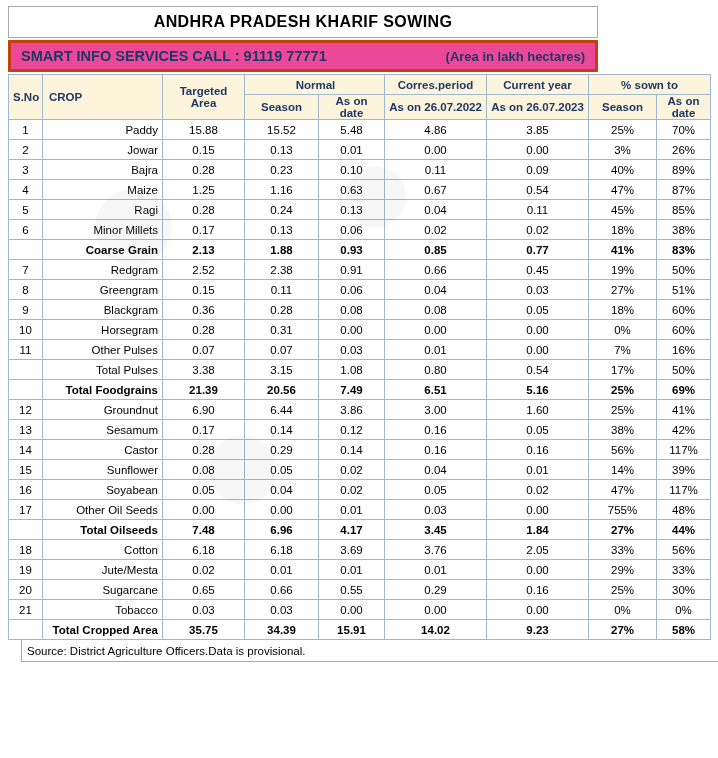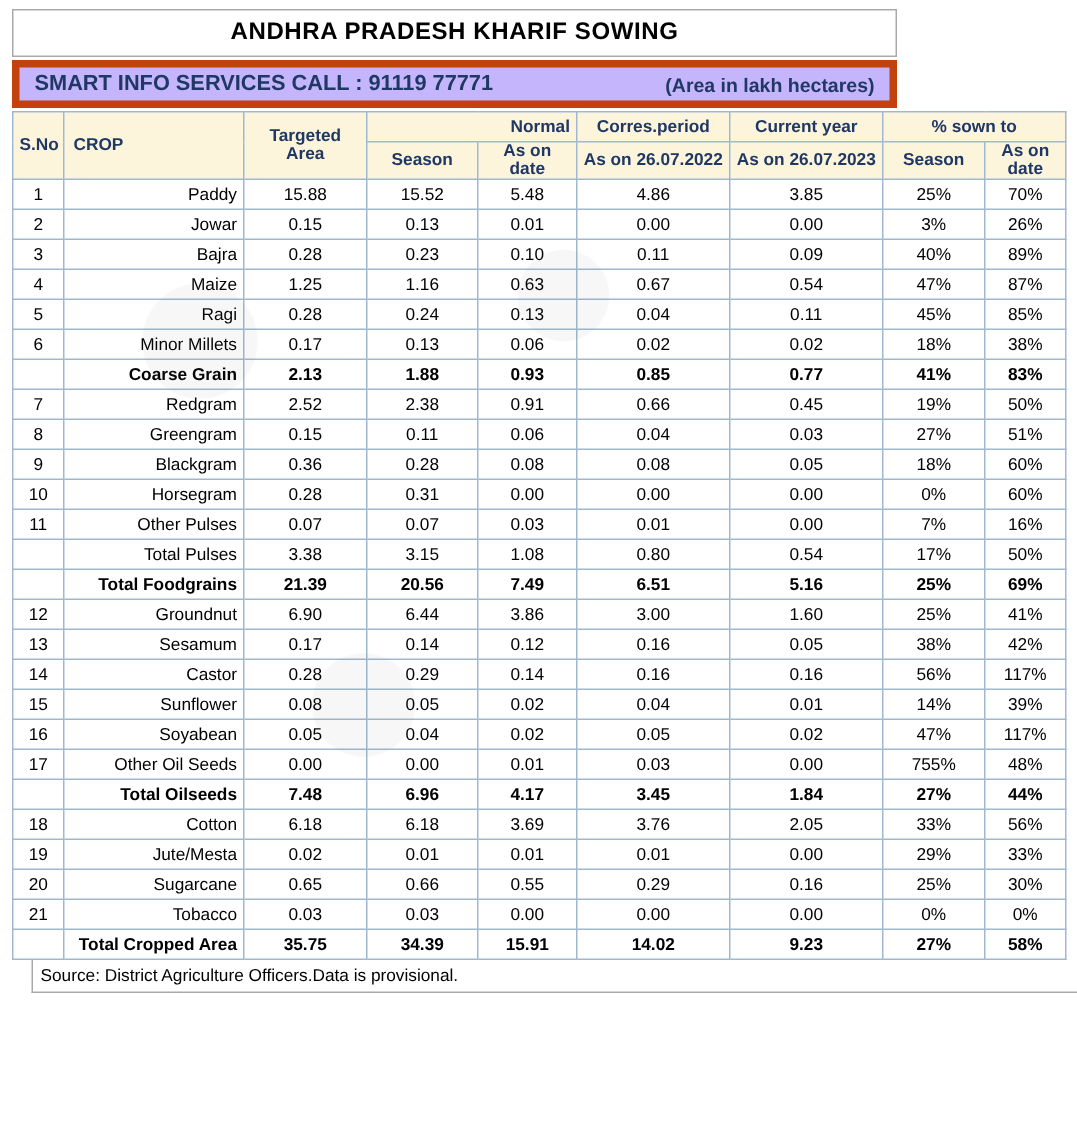--- a/index.html
+++ b/index.html
@@ -25,22 +25,22 @@
     border: 1px solid #aaaaaa;
     height: 30px;
     display: flex;
     align-items: center;
     justify-content: center;
     font-size: 16px;
     font-weight: bold;
     letter-spacing: 0.4px;
   }
   .callout-box {
-    border: 5px solid #c2410c;
-    background: #c4b5fd;
+    border: 3px solid #c2410c;
+    background: #ec4899;
     height: 32px;
     display: flex;
     align-items: center;
     justify-content: space-between;
     padding: 0 10px;
     box-sizing: border-box;
     margin-top: 2px;
   }
   .callout-left {
     font-size: 14.5px;
@@ -147,21 +147,21 @@
       <col style="width:102px">
       <col style="width:102px">
       <col style="width:68px">
       <col style="width:54px">
     </colgroup>
     <thead>
       <tr>
         <td rowspan="2">S.No</td>
         <td rowspan="2" style="text-align:left;padding-left:6px">CROP</td>
         <td rowspan="2">Targeted Area</td>
-        <td colspan="2" style="text-align:right;padding-left:6px">Normal</td>
+        <td colspan="2" style="text-align:center;padding-left:6px">Normal</td>
         <td>Corres.period</td>
         <td>Current year</td>
         <td colspan="2">%  sown  to</td>
       </tr>
       <tr>
         <td>Season</td>
         <td>As on date</td>
         <td>As on 26.07.2022</td>
         <td>As on 26.07.2023</td>
         <td>Season</td>

